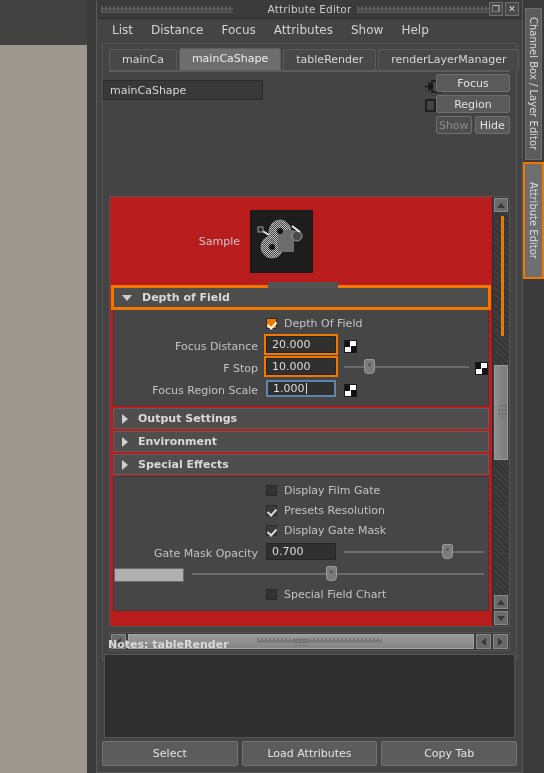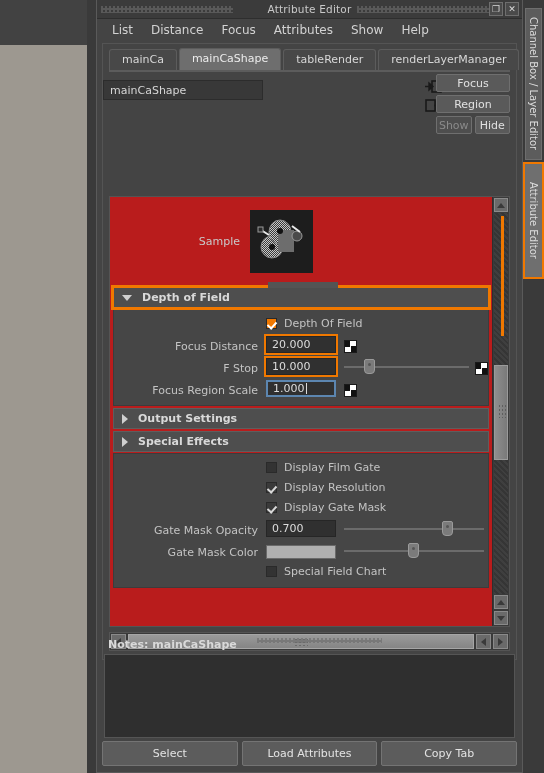--- a/index.html
+++ b/index.html
@@ -383,52 +383,55 @@
               <div class="mapbtn"></div>
             </div>
           </div>
 
           <div class="sec">
             <span class="tri right"></span>
             <span>Output Settings</span>
           </div>
           <div class="sec">
             <span class="tri right"></span>
+            <span>Environment</span>
+          </div>
+          <div class="sec">
+            <span class="tri right"></span>
             <span>Special Effects</span>
           </div>
 
           <div class="sec-body">
 
             <div class="chk-row">
               <div class="chk-spacer"></div>
               <div class="chk"></div>
               <div class="chk-label">Display Film Gate</div>
             </div>
             <div class="chk-row">
               <div class="chk-spacer"></div>
               <div class="chk on gray"></div>
-              <div class="chk-label">Display Resolution</div>
+              <div class="chk-label">Presets Resolution</div>
             </div>
             <div class="chk-row">
               <div class="chk-spacer"></div>
               <div class="chk on gray"></div>
               <div class="chk-label">Display Gate Mask</div>
             </div>
 
             <div class="arow">
               <div class="alabel">Gate Mask Opacity</div>
               <div class="afield">0.700</div>
               <div class="slider">
                 <div class="track"></div>
                 <div class="thumb" style="left:70%"></div>
               </div>
             </div>
 
             <div class="arow">
-              <div class="alabel">Gate Mask Color</div>
               <div class="colorswatch"></div>
               <div class="slider">
                 <div class="track"></div>
                 <div class="thumb" style="left:46%"></div>
               </div>
             </div>
 
             <div class="chk-row">
               <div class="chk-spacer"></div>
               <div class="chk"></div>
@@ -469,21 +472,21 @@
             <span class="lf"></span>
           </div>
         <div class="hsb-btn">
             <span class="rt"></span>
           </div>
       </div>
     </div>
 
     <div class="notes-grip"></div>
     <div class="notes-wrap">
-      <div class="notes-label">Notes:  mainCaShape</div>
+      <div class="notes-label">Notes:  tableRender</div>
       <div class="notes-box"></div>
     </div>
 
     <div class="bottom-btns">
       <div class="bbtn">Select</div>
       <div class="bbtn">Load Attributes</div>
       <div class="bbtn">Copy Tab</div>
     </div>
   </div>
 

